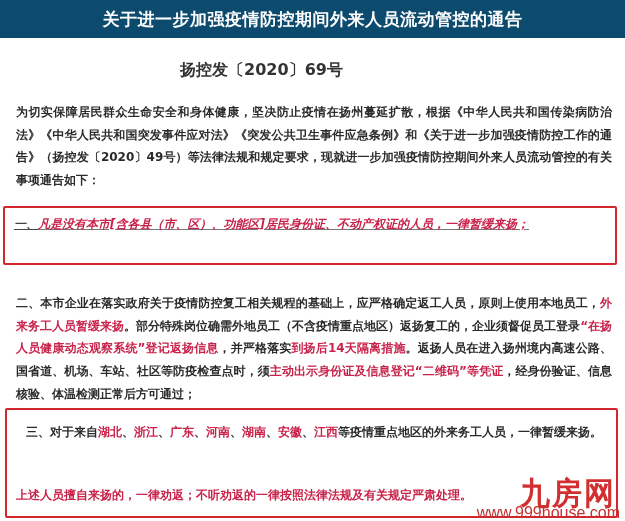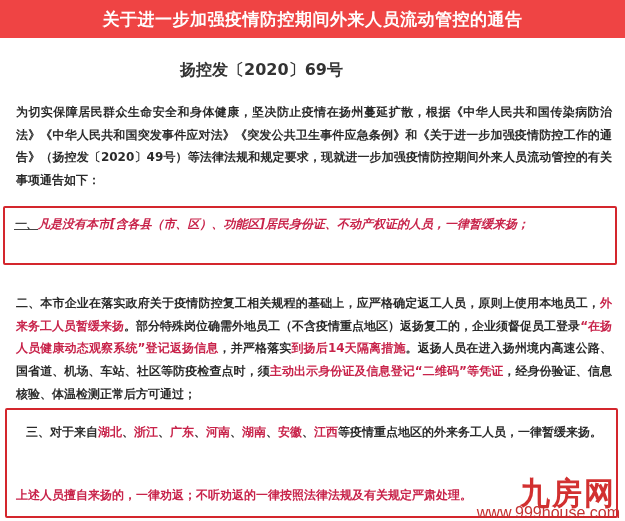--- a/index.html
+++ b/index.html
@@ -3,40 +3,40 @@
 <meta charset="utf-8">
 <style>
   html, body { margin: 0; padding: 0; }
   body {
     width: 625px; height: 521px; overflow: hidden; background: #ffffff;
     font-family: "DejaVu Sans", "Liberation Sans", sans-serif;
     color: #2a2a2a; position: relative;
   }
   .header {
     position: absolute; left: 0; top: 0; width: 625px; height: 38px;
-    background: #ef4444; color: #fff; text-align: center;
+    background: #0c4a6e; color: #fff; text-align: center;
     font-size: 17px; font-weight: bold; line-height: 38px; letter-spacing: 0.5px;
   }
   .docno {
     position: absolute; left: 0; top: 58px; width: 523px; text-align: center;
     font-size: 16px; font-weight: bold; color: #333; line-height: 24px;
   }
   .para {
     position: absolute; left: 16px; width: 596px;
     font-size: 12px; font-weight: bold; line-height: 22.7px; color: #2b2b2b;
     word-break: break-all; text-align: justify;
   }
   .intro { top: 101px; }
   .box {
     position: absolute; border: 2.5px solid #d4262d; border-radius: 2px; box-sizing: border-box;
   }
   .box1 { left: 3px; top: 206px; width: 614px; height: 59px; }
   .box2 { left: 5px; top: 408px; width: 613px; height: 110px; }
   .sec1 { top: 213px; left: 14px; width: 598px; font-style: italic; }
-  .sec1 .u { text-decoration-color: #777; color: #c8234a; }
+  .sec1 .u { text-decoration: underline; text-decoration-color: #777; color: #c8234a; }
   .sec1 .num { text-decoration: underline; color: #444; }
   .sec2 { top: 292px; }
   .sec3 { top: 421px; left: 26px; width: 596px; }
   .sec3b { top: 484px; left: 16px; width: 596px; color: #c8234a; }
   .hl { color: #c8234a; }
   .wm {
     position: absolute; left: 432px; top: 476px; width: 190px; height: 42px;
     pointer-events: none;
   }
   .wm-cn {

